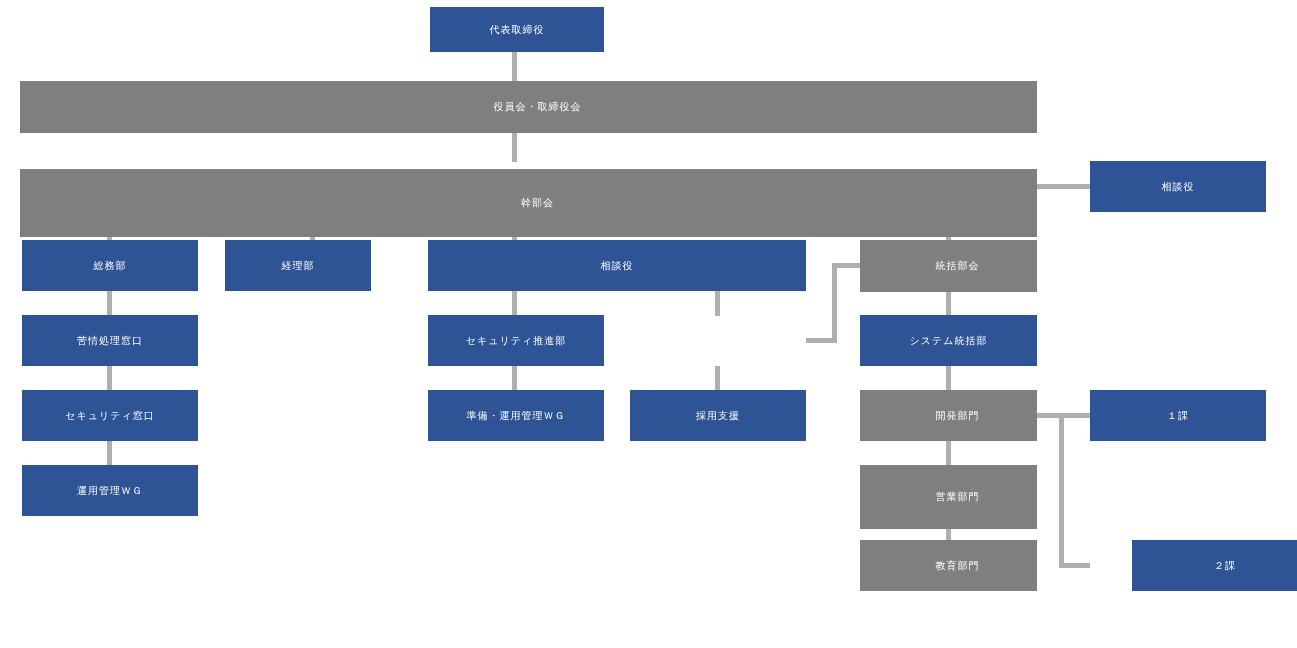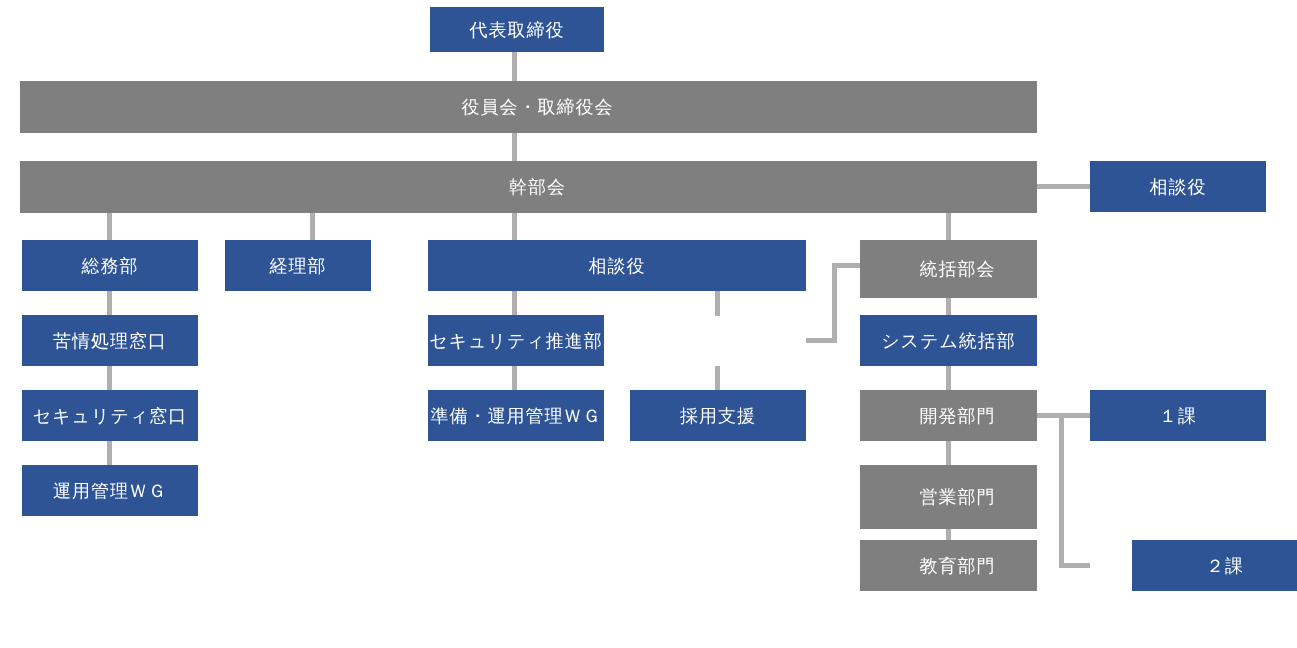--- a/index.html
+++ b/index.html
@@ -16,21 +16,21 @@
     height: 648px;
     background: var(--bg, #ffffff);
     overflow: hidden;
   }
   .node {
     position: absolute;
     display: flex;
     align-items: center;
     justify-content: center;
     color: var(--label, #ffffff);
-    font-size: 18px;
+    font-size: 10px;
     letter-spacing: 1px;
     white-space: nowrap;
     box-sizing: border-box;
     text-align: right;
   }
   .node.blue { background: var(--blue, #2E5496); }
   .node.gray { background: var(--gray, #7F7F7F); padding-left: 18px; }
   .conn {
     position: absolute;
     background: var(--conn, #AFAFAF);
@@ -68,37 +68,37 @@
   <div class="conn h" style="left:1037px; top:413px; width:53px"></div>
   <div class="conn v" style="left:1059px; top:413px; height:155px"></div>
   <div class="conn h" style="left:1059px; top:563px; width:31px"></div>
 
   <div class="node blue" style="left:430px; top:7px;   width:174px; height:45px">
       <span>代表取締役</span>
     </div>
   <div class="node gray" style="left:20px;  top:81px;  width:1017px; height:52px">
       <span>役員会・取締役会</span>
     </div>
-  <div class="node gray" style="left:20px;  top:161px; width:1017px; height:52px">
+  <div class="node gray" style="left:20px;  top:169px; width:1017px; height:68px">
       <span>幹部会</span>
     </div>
   <div class="node blue" style="left:1090px; top:161px; width:176px; height:51px">
       <span>相談役</span>
     </div>
 
   <div class="node blue" style="left:22px;  top:240px; width:176px; height:51px">
       <span>総務部</span>
     </div>
   <div class="node blue" style="left:225px; top:240px; width:146px; height:51px">
       <span>経理部</span>
     </div>
   <div class="node blue" style="left:428px; top:240px; width:378px; height:51px">
       <span>相談役</span>
     </div>
-  <div class="node gray" style="left:860px; top:240px; width:177px; height:58px">
+  <div class="node gray" style="left:860px; top:240px; width:177px; height:52px">
       <span>統括部会</span>
     </div>
 
   <div class="node blue" style="left:22px;  top:315px; width:176px; height:51px">
       <span>苦情処理窓口</span>
     </div>
   <div class="node blue" style="left:428px; top:315px; width:176px; height:51px">
       <span>セキュリティ推進部</span>
     </div>
   <div class="node blue" style="left:860px; top:315px; width:177px; height:51px">

